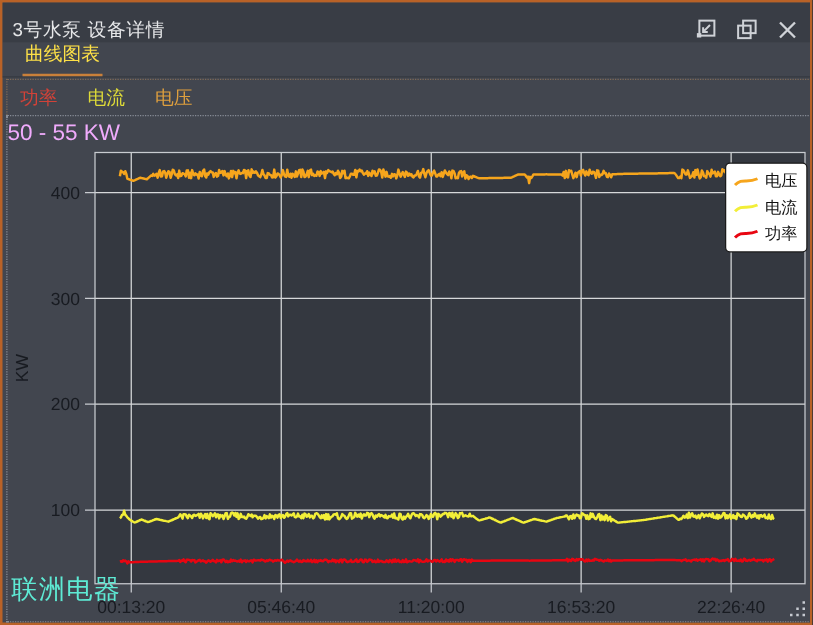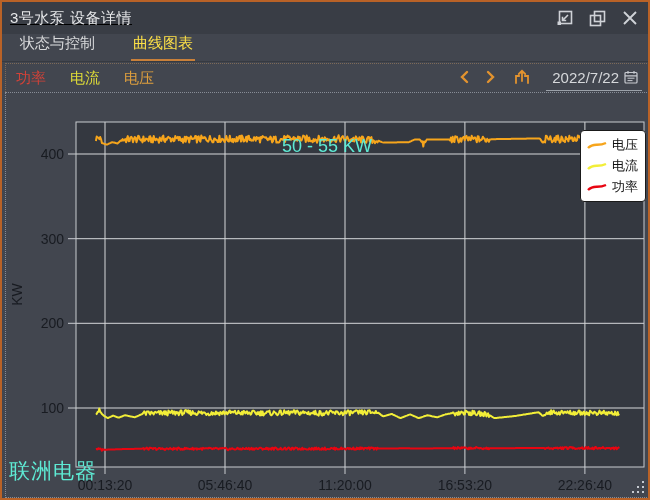--- a/index.html
+++ b/index.html
@@ -1,38 +1,38 @@
 <!DOCTYPE html>
 <html><head>
 <meta charset="utf-8">
 <style>
   html,body{margin:0;padding:0;background:#23252b;}
   *{box-sizing:border-box;font-family:"Liberation Sans","DejaVu Sans",sans-serif;}
   .window{position:relative;width:650px;height:500px;background:#42464f;border:2px solid #b96227;overflow:hidden;}
   
-  .titlebar{position:absolute;left:0;top:0;right:0;height:32px;background:#393d45;display:flex;align-items:center;padding:0 8px;text-decoration:underline;}
+  .titlebar{position:absolute;left:0;top:0;right:0;height:32px;background:#393d45;display:flex;align-items:flex-end;padding:0 8px;}
   .win-title{color:#e6e7e9;font-size:15px;letter-spacing:.5px;}
   .win-controls{margin-left:auto;display:flex;align-items:center;gap:12px;}
   .winbtn{background:none;border:none;padding:2px;cursor:pointer;display:flex;align-items:center;}
   .winbtn svg{stroke:#cfd2d7;fill:none;stroke-width:1.6;}
   
   .tabbar{position:absolute;left:0;top:32px;right:0;height:28px;background:#42464f;display:flex;align-items:flex-end;padding-left:16px;gap:34px;border-bottom:1px solid #363a41;}
   .tab{font-size:15px;color:#d7d8da;padding:4px 2px 6px 2px;border-bottom:2px solid transparent;cursor:pointer;}
   .tab.active{color:#fde047;border-bottom-color:#c9803a;}
   
   .toolbar{position:absolute;left:3px;top:61px;width:644px;height:29px;border:1px dotted #7d6a58;border-bottom:none;display:flex;align-items:center;padding:0 6px;}
   .filters{display:flex;gap:24px;padding-left:4px;}
   .filter{font-size:15px;cursor:pointer;}
   .nav{margin-left:auto;display:flex;align-items:center;gap:13px;}
   .navbtn{background:none;border:none;padding:0 2px;cursor:pointer;color:#e2932f;font-size:17px;font-weight:bold;line-height:1;}
   .datefield{display:flex;align-items:center;gap:5px;border-bottom:1px solid #9ba1a9;padding:3px 4px 4px 6px;cursor:pointer;}
   .date-text{color:#d6d8db;font-size:15px;}
   
   .chart-card{position:absolute;left:3px;top:90px;width:644px;height:406px;border:1px dotted #878c96;background:#42464f;}
-  .chart-title{position:absolute;left:0;right:0;top:3px;text-align:center;font-size:18px;color:#5eead4;margin-top:40px;}
+  .chart-title{position:absolute;left:0;right:0;top:3px;font-size:18px;color:#f0abfc;}
   #chart{position:absolute;left:0;top:0;}
   .grid{stroke:#d6d8da;stroke-width:1;}
   .tick{stroke:#c8cbd0;stroke-width:1;}
   .pborder{stroke:#c8cbd0;stroke-width:1;}
   .ylab,.xlab{font-size:14px;fill:#181b21;}
   .legend{position:absolute;right:2px;top:37px;width:66px;background:#ffffff;border:1px solid #1a1a1a;border-radius:4px;padding:5px 6px;display:flex;flex-direction:column;gap:3px;}
   .lg-item{display:flex;align-items:center;gap:5px;cursor:pointer;}
   .lg-item span{font-size:13px;color:#111;white-space:nowrap;}
   .watermark{position:absolute;left:3px;top:364px;font-size:21px;color:#5eead4;letter-spacing:1px;}
   .grip{position:absolute;right:2px;bottom:2px;}
@@ -60,55 +60,28 @@
       </button>
       <button class="winbtn">
         <svg width="16" height="16" viewBox="0 0 16 16" style="stroke-width:1.9">
           <path d="M2 2 L14 14 M14 2 L2 14"></path>
         </svg>
       </button>
     </div>
   </div>
 
   <div class="tabbar">
-    <div class="tab">状态与控制</div>
     <div class="tab active">曲线图表</div>
   </div>
 
   <div class="toolbar">
     <div class="filters">
       <span class="filter" style="color: rgb(210, 66, 56);">功率</span>
       <span class="filter" style="color: rgb(222, 219, 56);">电流</span>
       <span class="filter" style="color: rgb(222, 159, 62);">电压</span>
-    </div>
-    <div class="nav">
-      <button class="navbtn">
-        <svg width="10" height="14" viewBox="0 0 10 14">
-            <path d="M8 2 L3 7 L8 12" stroke="#e2932f" stroke-width="2.4" fill="none" stroke-linecap="round"></path>
-          </svg>
-      </button>
-      <button class="navbtn">
-        <svg width="10" height="14" viewBox="0 0 10 14">
-            <path d="M2 2 L7 7 L2 12" stroke="#e2932f" stroke-width="2.4" fill="none" stroke-linecap="round"></path>
-          </svg>
-      </button>
-      <button class="navbtn">
-        <svg width="18" height="17" viewBox="0 0 18 17" style="stroke:#e2932f;fill:none;stroke-width:1.8;stroke-linecap:round">
-          <path d="M3 15 V8 H6.2 M15 15 V8 H11.8"></path>
-          <path d="M9 13 V3 M5.8 6 L9 2.8 L12.2 6"></path>
-        </svg>
-      </button>
-      <div class="datefield">
-        <span class="date-text">2022/7/22</span>
-        <svg width="14" height="14" viewBox="0 0 14 14" style="stroke:#c9ccd2;fill:none;stroke-width:1.2">
-          <rect x="1" y="2.5" width="12" height="10.5" rx="1"></rect>
-          <path d="M1 5.8 H13 M4 1 V3.8 M10 1 V3.8"></path>
-          <path d="M3.5 8.2 H10.5 M3.5 10.6 H8.5" stroke-width="1"></path>
-        </svg>
-      </div>
     </div>
   </div>
 
   <div class="chart-card">
     <svg id="chart" width="642" height="404">
         <rect x="70" y="29" width="568" height="345" fill="#343840"></rect>
         <line class="grid" x1="70" y1="315.0" x2="638" y2="315.0"></line>
         <line class="tick" x1="62" y1="315.0" x2="70" y2="315.0"></line>
         <text class="ylab" x="58" y="320" text-anchor="end">100</text>
         <line class="grid" x1="70" y1="230.3" x2="638" y2="230.3"></line>

